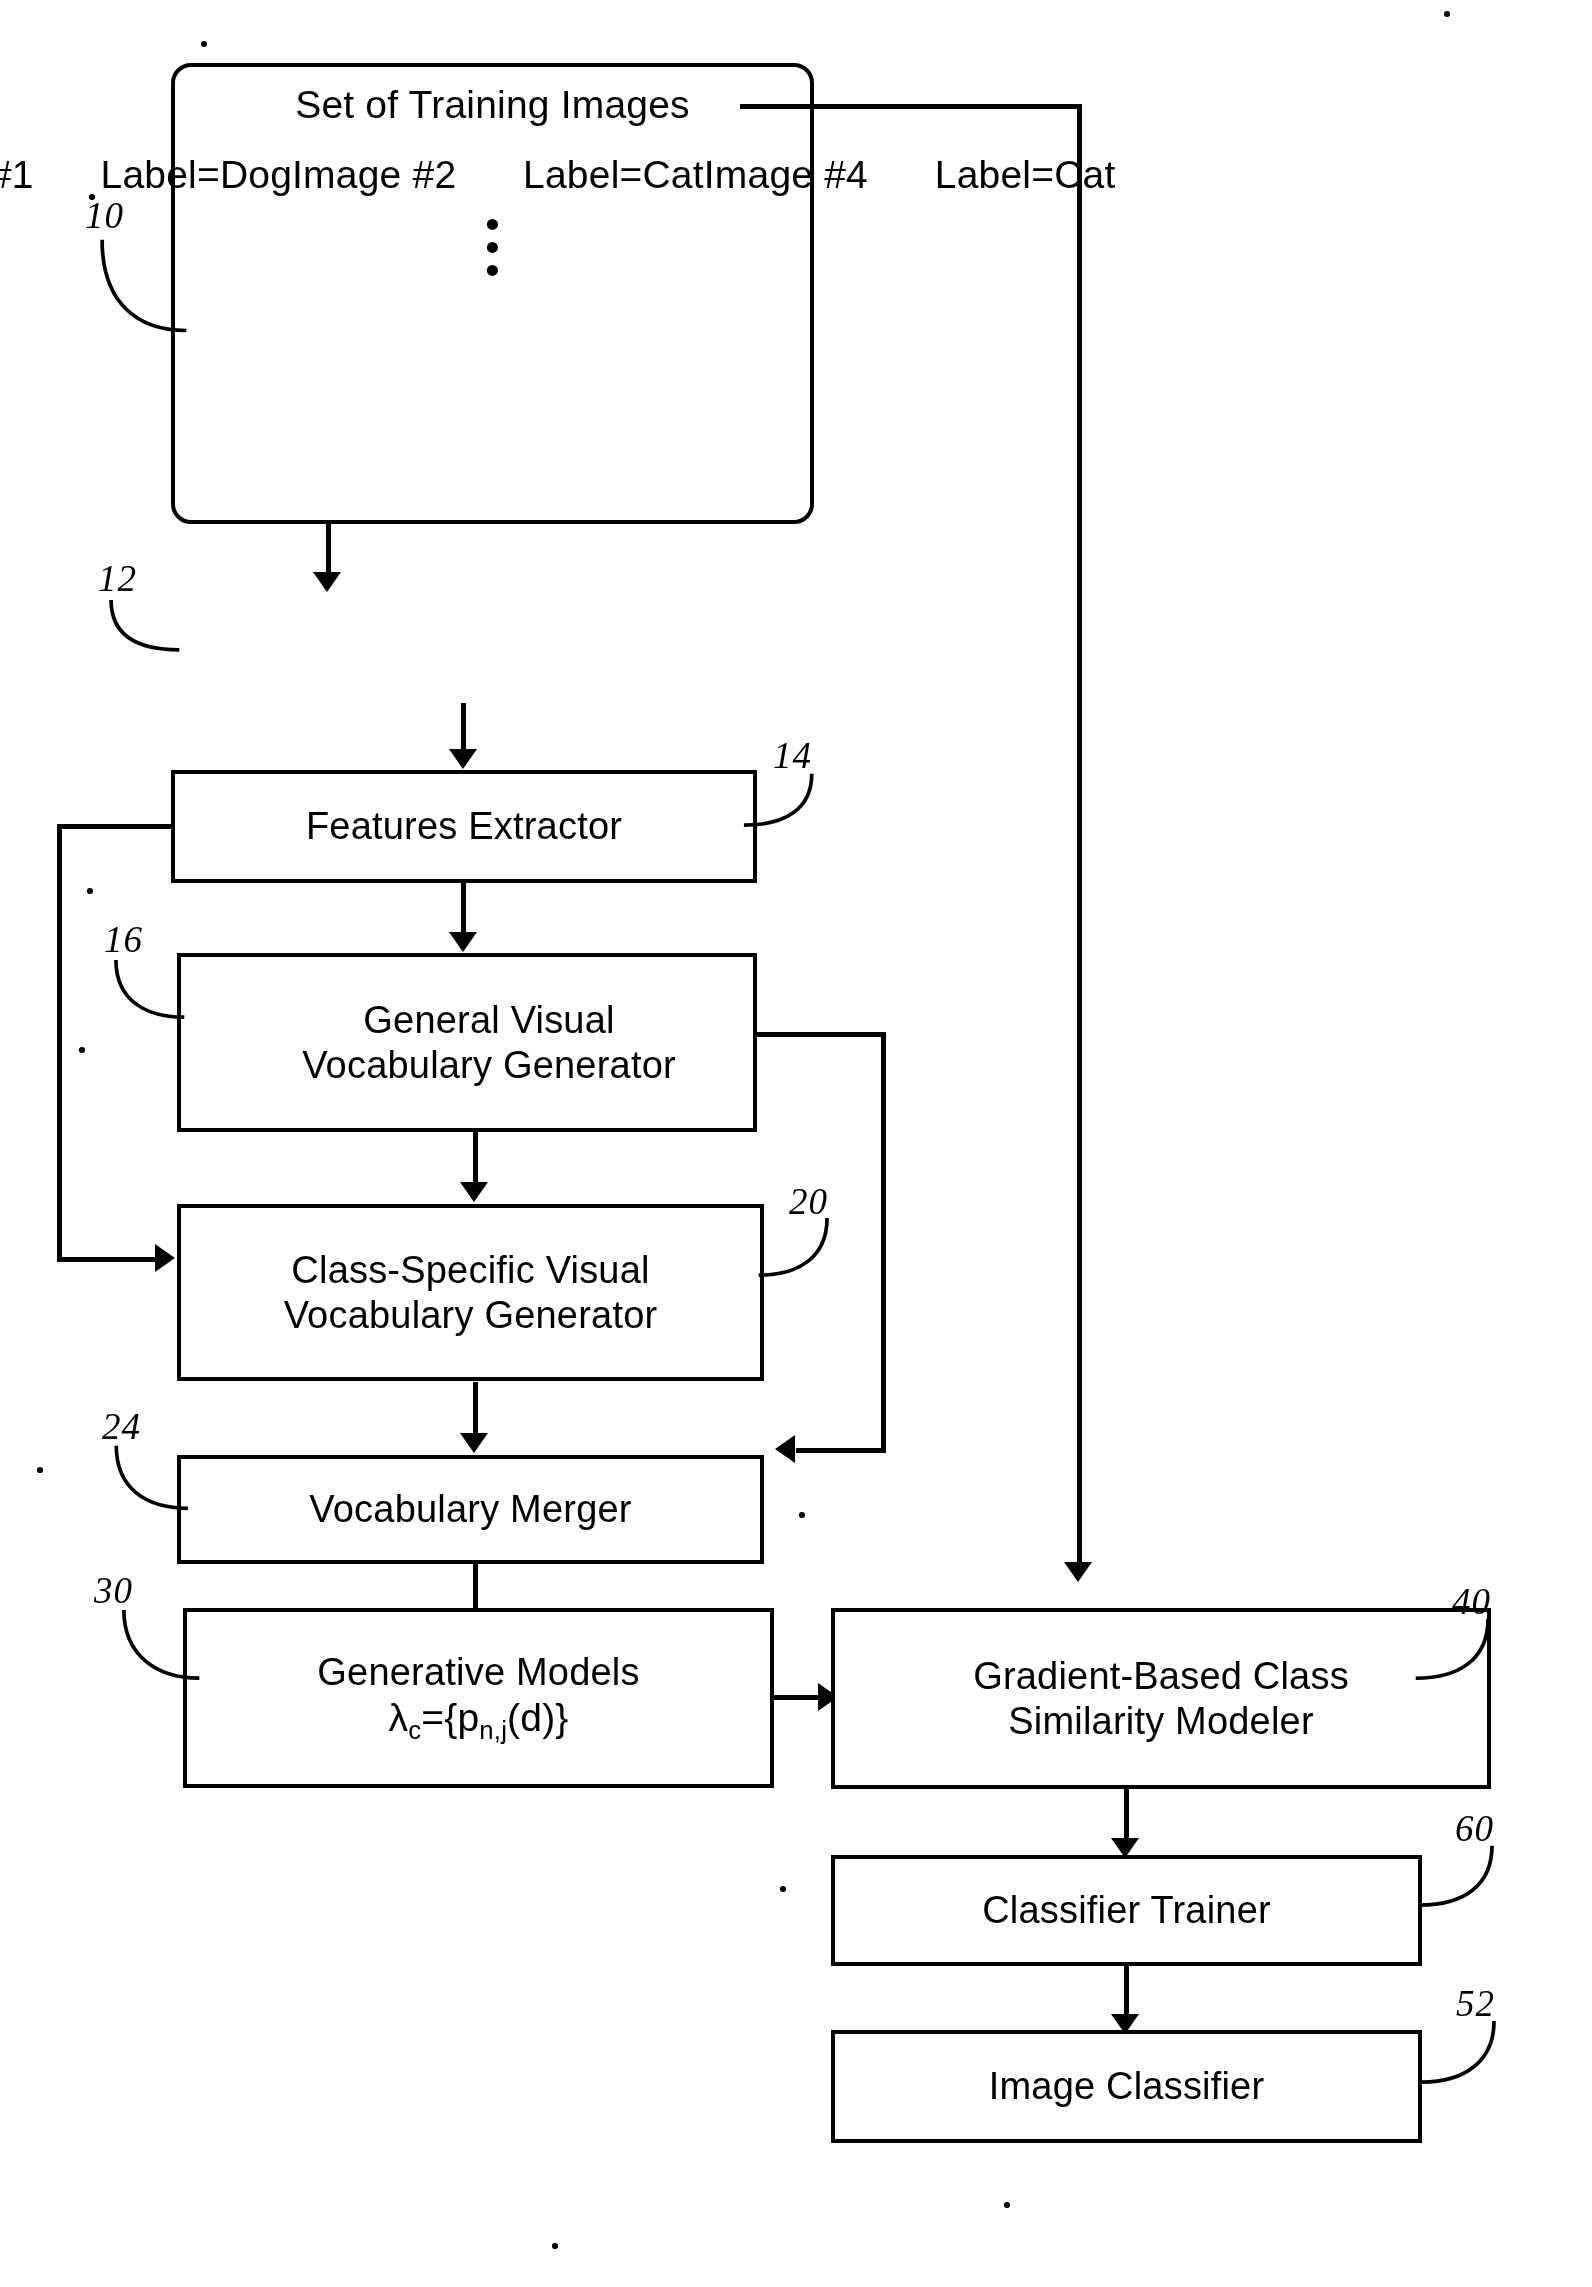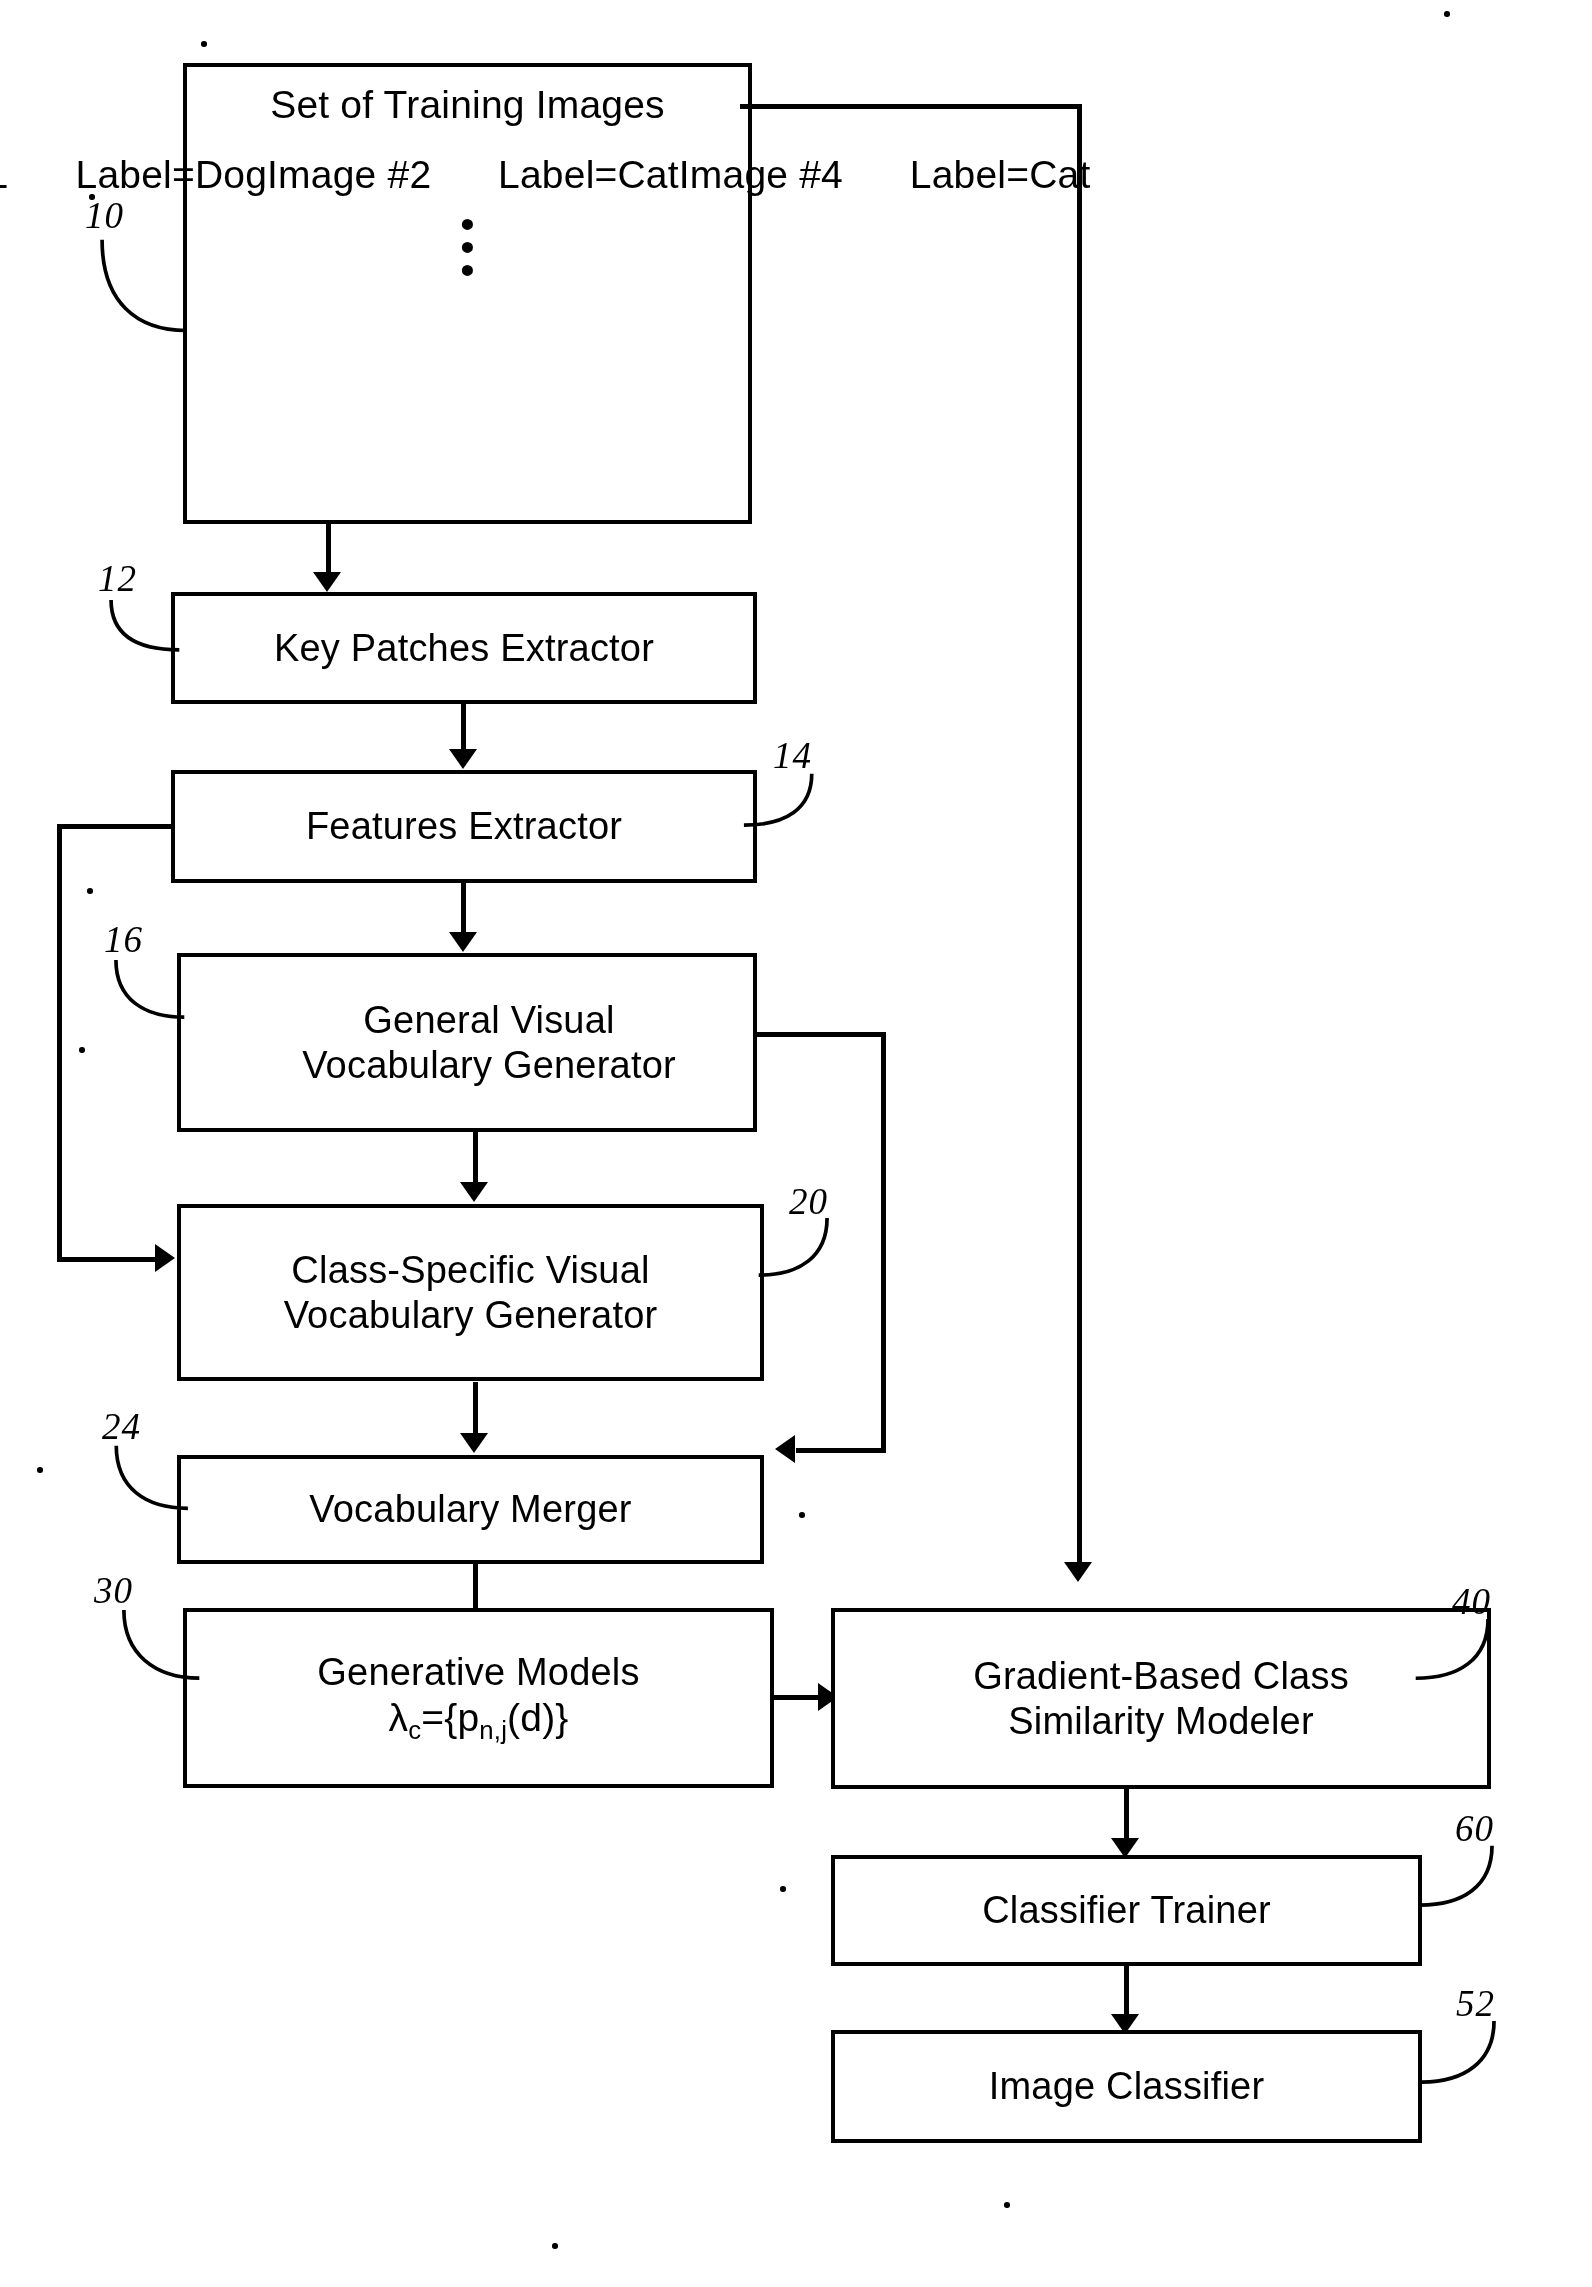--- a/index.html
+++ b/index.html
@@ -124,21 +124,21 @@
   <div class="specks" style="left:89px;top:194px;width:5.5px;height:5.5px;"></div>
   <div class="specks" style="left:87px;top:888px;width:5.5px;height:5.5px;"></div>
   <div class="specks" style="left:79px;top:1047px;width:5.5px;height:5.5px;"></div>
   <div class="specks" style="left:37px;top:1467px;width:5.5px;height:5.5px;"></div>
   <div class="specks" style="left:799px;top:1512px;width:5.5px;height:5.5px;"></div>
   <div class="specks" style="left:1368px;top:1781px;width:5.5px;height:5.5px;"></div>
   <div class="specks" style="left:780px;top:1886px;width:5.5px;height:5.5px;"></div>
   <div class="specks" style="left:552px;top:2243px;width:5.5px;height:5.5px;"></div>
   <div class="specks" style="left:1004px;top:2202px;width:5.5px;height:5.5px;"></div>
 
-  <div class="box" id="box-training" style="left:183px;top:63px;width:569px;height:461px;">
+  <div class="box" id="box-training" style="left:171px;top:63px;width:643px;height:461px;border-radius:20px;">
     <div class="title">Set of Training Images</div>
     <div class="img-list">
       <div class="img-row">
         <span class="im">Image #1</span>
         <span class="lb">Label=Dog</span>
       </div>
       <div class="img-row">
         <span class="im">Image #2</span>
         <span class="lb">Label=Cat</span>
       </div>
@@ -159,23 +159,20 @@
     <path d="M14 2 C 14 70, 52 100, 105 100" fill="none" stroke="#000" stroke-width="4"></path>
   </svg>
 
   <div class="ln" style="left:326px;top:524px;width:4.6px;height:54px;"></div>
   <div class="arrow-d" style="left:313px;top:572px;"></div>
 
   <div class="ln" style="left:740px;top:104px;width:341px;height:4.6px;"></div>
   <div class="ln" style="left:1077px;top:104px;width:4.6px;height:1466px;"></div>
   <div class="arrow-d" style="left:1064px;top:1562px;"></div>
 
-  <div class="box" style="left:171px;top:592px;width:586px;height:112px;">
-    <span class="line">Key Patches Extractor</span>
-  </div>
   <div class="ref" style="left:98px;top:557px;">12</div>
   <svg class="leader" style="left:100px;top:598px;width:83px;height:65px;" viewBox="0 0 90 70">
     <path d="M12 2 C 12 40, 40 56, 86 56" fill="none" stroke="#000" stroke-width="4"></path>
   </svg>
 
   <div class="ln" style="left:461px;top:703px;width:4.6px;height:52px;"></div>
   <div class="arrow-d" style="left:449px;top:749px;"></div>
 
   <div class="box" style="left:171px;top:770px;width:586px;height:113px;">
     <span class="line">Features Extractor</span>

